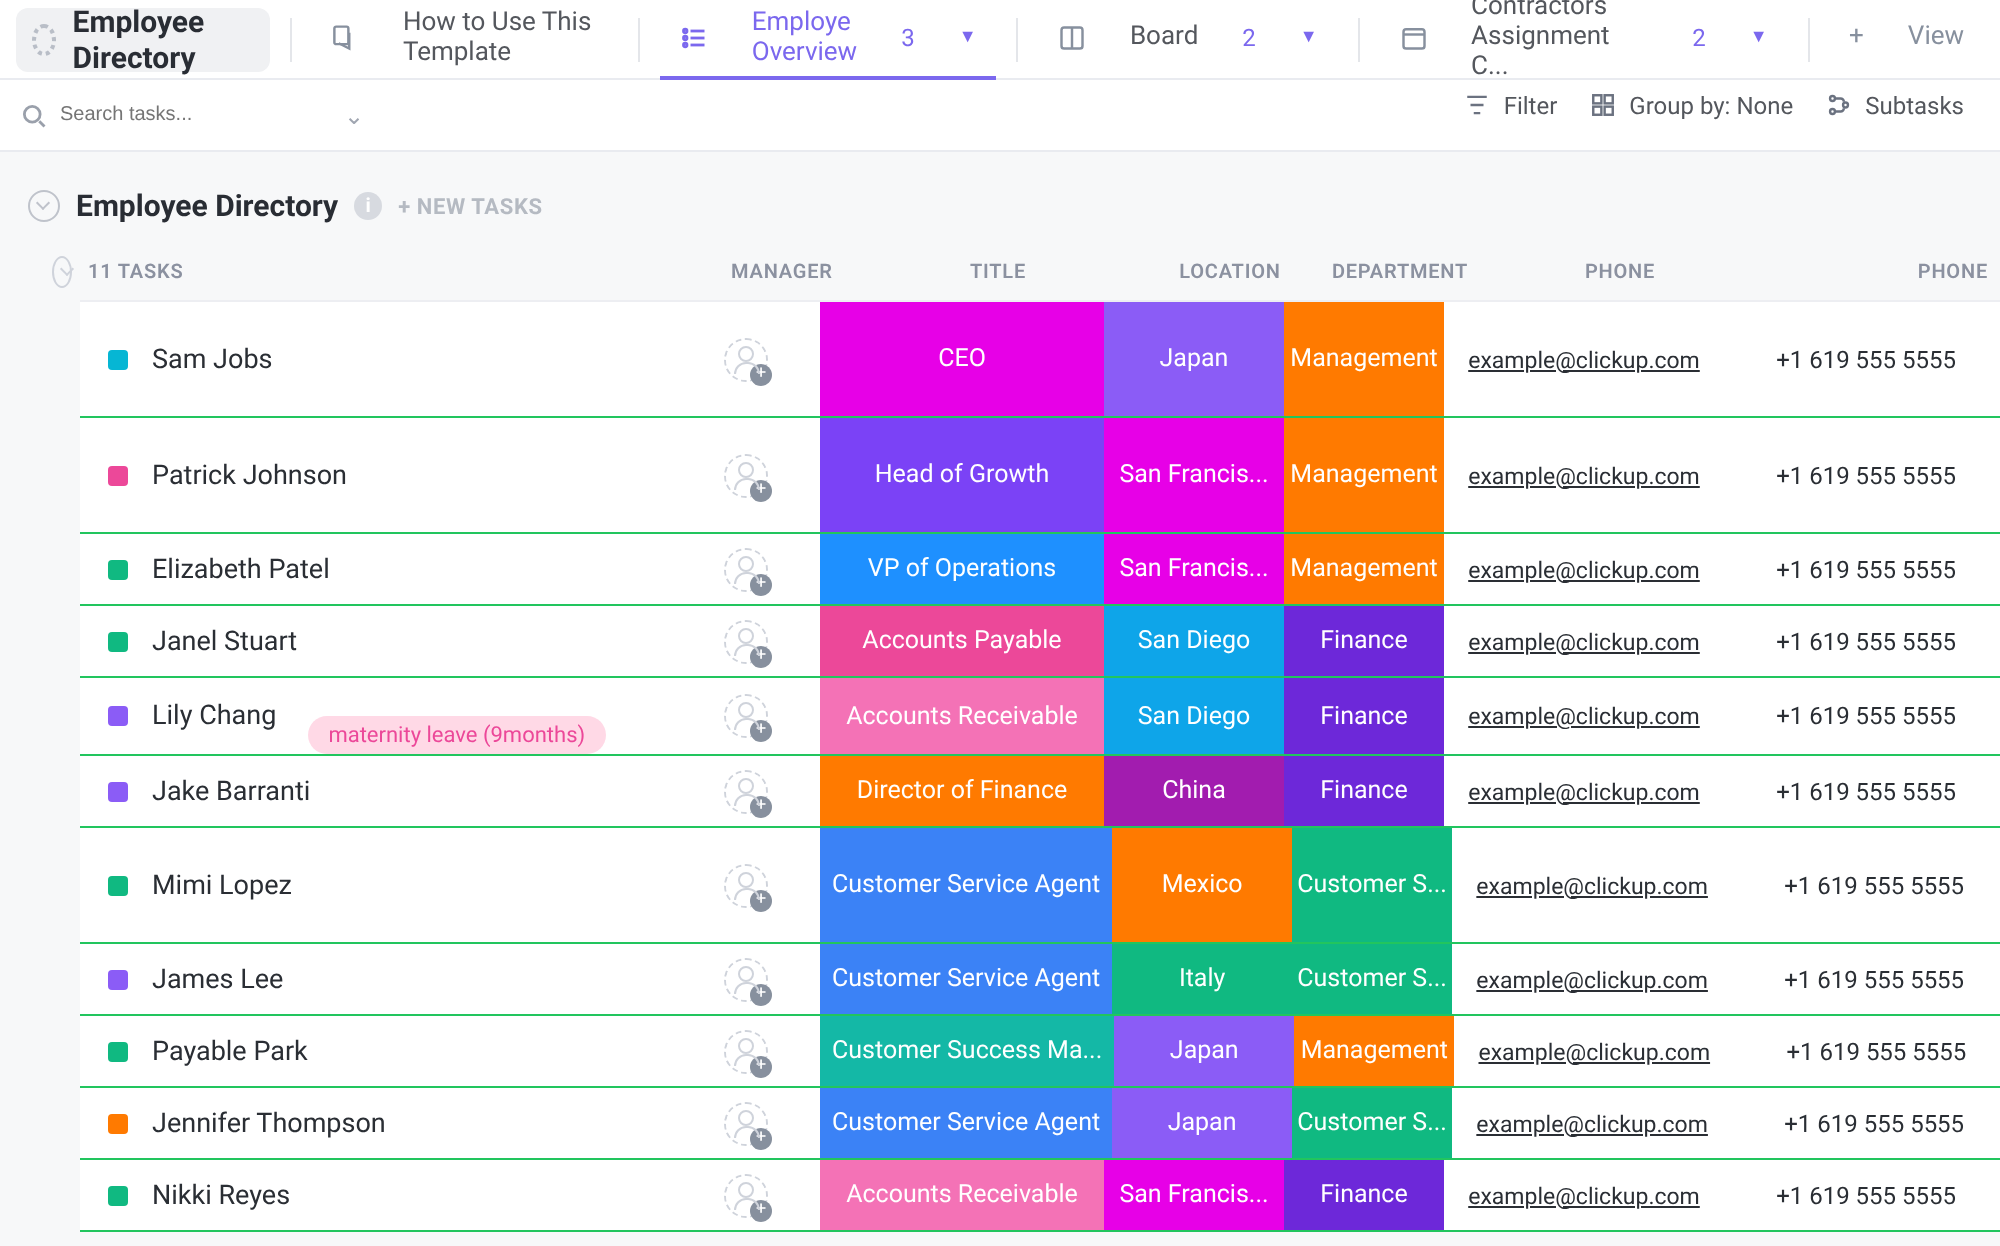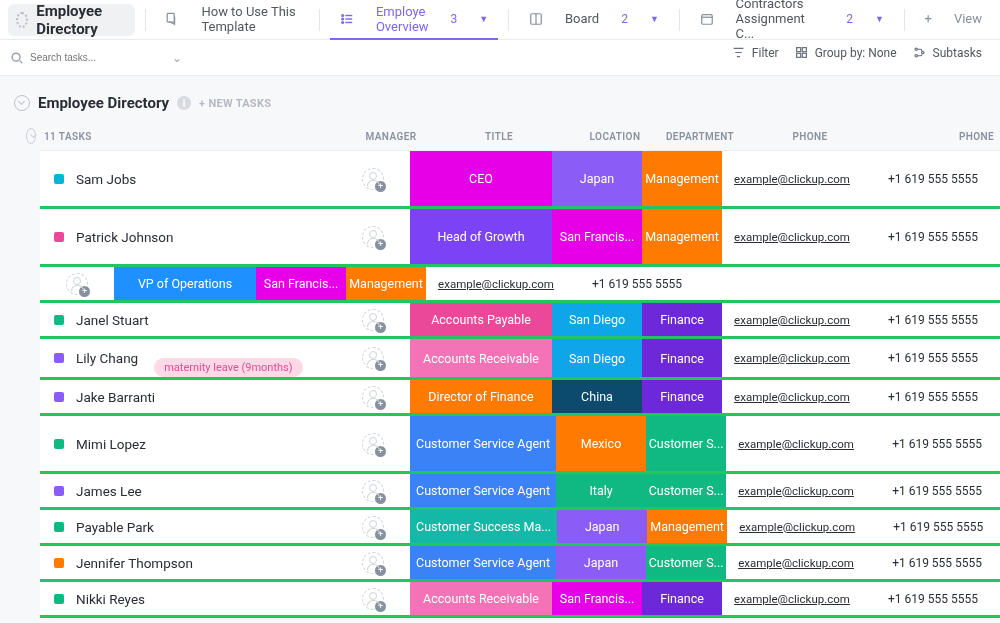--- a/index.html
+++ b/index.html
@@ -38,21 +38,21 @@
   .th-chevron::after { content: ""; position: absolute; left: 4px; top: 3px; width: 4px; height: 4px; border-right: 1.5px solid #cfd3db; border-bottom: 1.5px solid #cfd3db; transform: rotate(45deg); }
   .col-name   { flex: 0 0 310px; }
   .col-mgr    { flex: 0 0 74px;  text-align: center; }
   .col-title  { flex: 0 0 142px; text-align: center; }
   .col-loc    { flex: 0 0 90px;  text-align: center; }
   .col-dept   { flex: 0 0 80px; text-align: center; }
   .col-email  { flex: 0 0 140px; text-align: center; }
   .col-phone  { flex: 0 0 120px; text-align: right; padding-right: 6px;}
 
   .rows { background: #fff; border-top: 1px solid #edeef2; margin-left: 28px; }
-  .row { display: flex; align-items: stretch; border-bottom: 3px solid #22c55e; min-height: 36px; }
+  .row { display: flex; align-items: stretch; border-bottom: 1px solid #22c55e; min-height: 36px; }
   .row.tall { min-height: 58px; }
   .cell { display: flex; align-items: center; font-size: 12.5px; }
   .cell.name { flex: 0 0 296px; padding-left: 14px; gap: 12px;}
   .status-dot { width: 10px; height: 10px; border-radius: 2px; }
   .emp-name { font-size: 13.5px; color: #2a2e34; }
   .tag-pill { background: #ffd9e6; color: #ec4899; font-size: 11px; padding: 3px 10px; border-radius: 12px; margin-left: 4px; margin-top: 19px; }
 
   .cell.mgr { flex: 0 0 74px; justify-content: center; }
   .assignee { width: 22px; height: 22px; border: 1.4px dashed #cfd3db; border-radius: 50%; position: relative; }
   .assignee::before { content: ""; position: absolute; width: 6px; height: 6px; border: 1.3px solid #cfd3db; border-radius: 50%; left: 6px; top: 3px; }
@@ -242,20 +242,25 @@
     <div class="cell loc-c" style="background:#e700e7">
             <span class="ellipsis">San Francis...</span>
           </div>
     <div class="cell dept-c" style="background:#ff7a00">
             <span class="ellipsis">Management</span>
           </div>
     <div class="cell email-c">example@clickup.com</div>
     <div class="cell phone-c">+1 619 555 5555</div>
   </div>
         <div class="row">
+    <div class="cell name">
+      <span class="status-dot" style="background:#10b981"></span>
+      <span class="emp-name">Elizabeth Patel</span>
+
+    </div>
     <div class="cell mgr">
       <span class="assignee">
               <span class="plus">+</span>
             </span>
     </div>
     <div class="cell title-c" style="background:#1e90ff">
             <span class="ellipsis">VP of Operations</span>
           </div>
     <div class="cell loc-c" style="background:#e700e7">
             <span class="ellipsis">San Francis...</span>
@@ -319,21 +324,21 @@
 
     </div>
     <div class="cell mgr">
       <span class="assignee">
               <span class="plus">+</span>
             </span>
     </div>
     <div class="cell title-c" style="background:#ff7a00">
             <span class="ellipsis">Director of Finance</span>
           </div>
-    <div class="cell loc-c" style="background:#0c4a6e">
+    <div class="cell loc-c" style="background:#a21caf">
             <span class="ellipsis">China</span>
           </div>
     <div class="cell dept-c" style="background:#6d28d9">
             <span class="ellipsis">Finance</span>
           </div>
     <div class="cell email-c">example@clickup.com</div>
     <div class="cell phone-c">+1 619 555 5555</div>
   </div>
         <div class="row tall">
     <div class="cell name">

